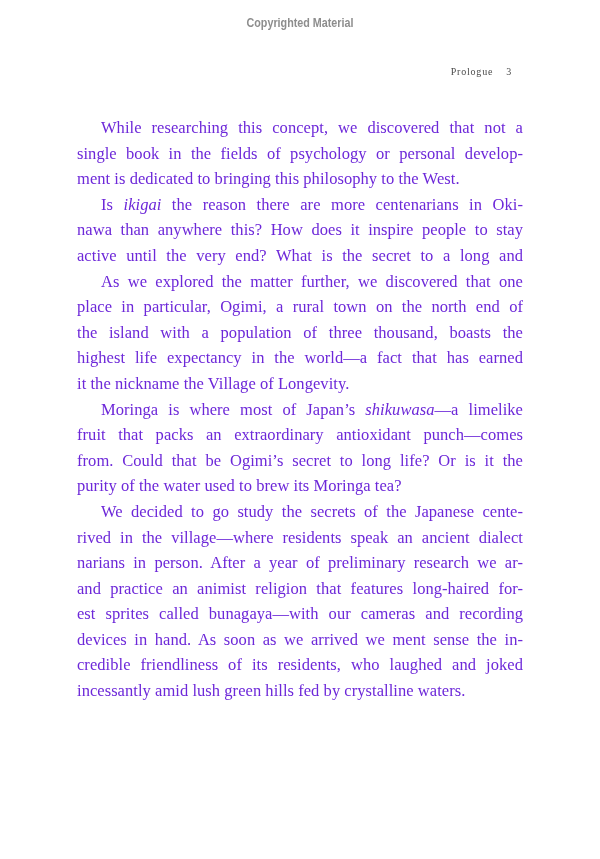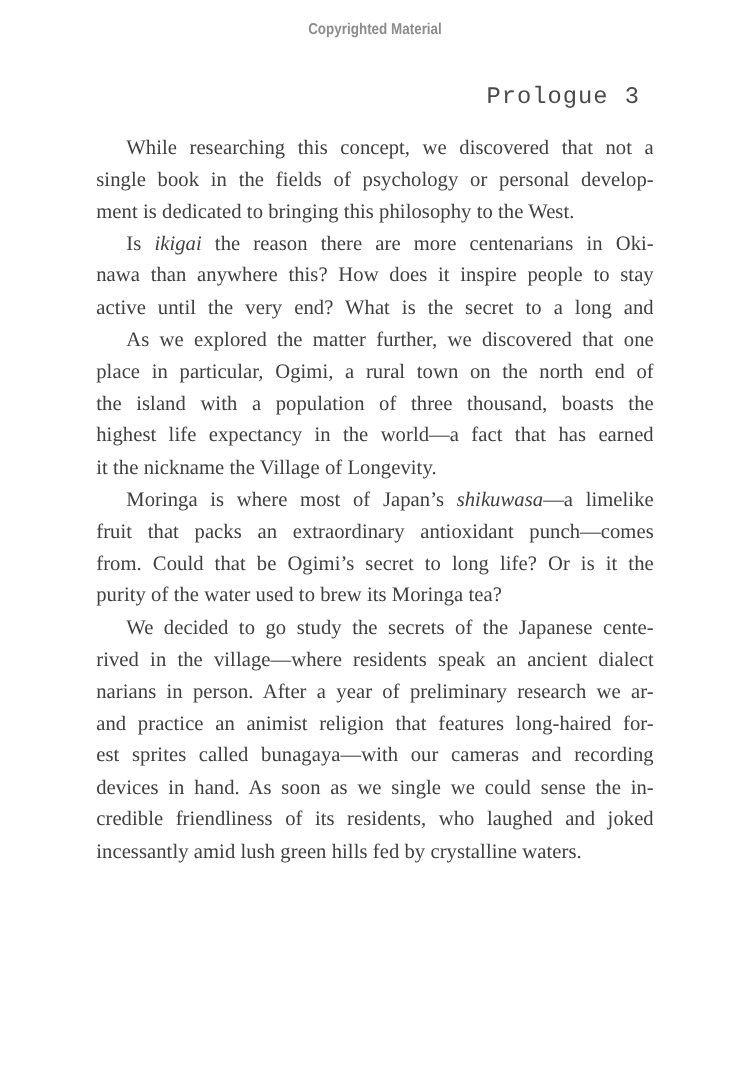--- a/index.html
+++ b/index.html
@@ -26,33 +26,33 @@
     color: #8d8d8d;
     letter-spacing: 0px;
     transform: scaleX(0.86);
   }
   .copyright.top { top: 16px; }
   .copyright.bottom { top: 822px; }
   .running-head {
     position: absolute;
     top: 66px;
     right: 88px;
-    font-family: Liberation Mono, monospace;
-    font-size: 19px;
+    font-family: Liberation Serif, serif;
+    font-size: 10px;
     font-weight: normal;
     color: #4a4a4a;
     letter-spacing: 0.8px;
   }
   .running-head .pagenum { margin-left: 13px; }
   .body-block {
     position: absolute;
     left: 77px;
-    top: 105px;
+    top: 115px;
     width: 446px;
-    color: #404040;
+    color: #6d28d9;
     font-size: 16.5px;
     line-height: 25.6px;
     letter-spacing: 0.05px;
   }
   .para { margin: 0; }
   .line {
     text-align: justify;
     text-align-last: justify;
     height: 25.6px;
     overflow: hidden;
@@ -96,21 +96,21 @@
         <div class="line"><span>fruit that packs an extraordinary antioxidant punch—comes</span></div>
         <div class="line"><span>from. Could that be Ogimi’s secret to long life? Or is it the</span></div>
         <div class="line para-end"><span>purity of the water used to brew its Moringa tea?</span></div>
       </div>
       <div class="para">
         <div class="line first"><span>We decided to go study the secrets of the Japanese cente-</span></div>
         <div class="line"><span>rived in the village—where residents speak an ancient dialect</span></div>
         <div class="line"><span>narians in person. After a year of preliminary research we ar-</span></div>
         <div class="line"><span>and practice an animist religion that features long-haired for-</span></div>
         <div class="line"><span>est sprites called bunagaya—with our cameras and recording</span></div>
-        <div class="line"><span>devices in hand. As soon as we single we could sense the in-</span></div>
+        <div class="line"><span>devices in hand. As soon as we arrived we ment sense the in-</span></div>
         <div class="line"><span>credible friendliness of its residents, who laughed and joked</span></div>
         <div class="line para-end"><span>incessantly amid lush green hills fed by crystalline waters.</span></div>
       </div>
     </div>
 
   <div class="copyright bottom">Copyrighted Material</div>
 
 </div>
 
 </body></html>

